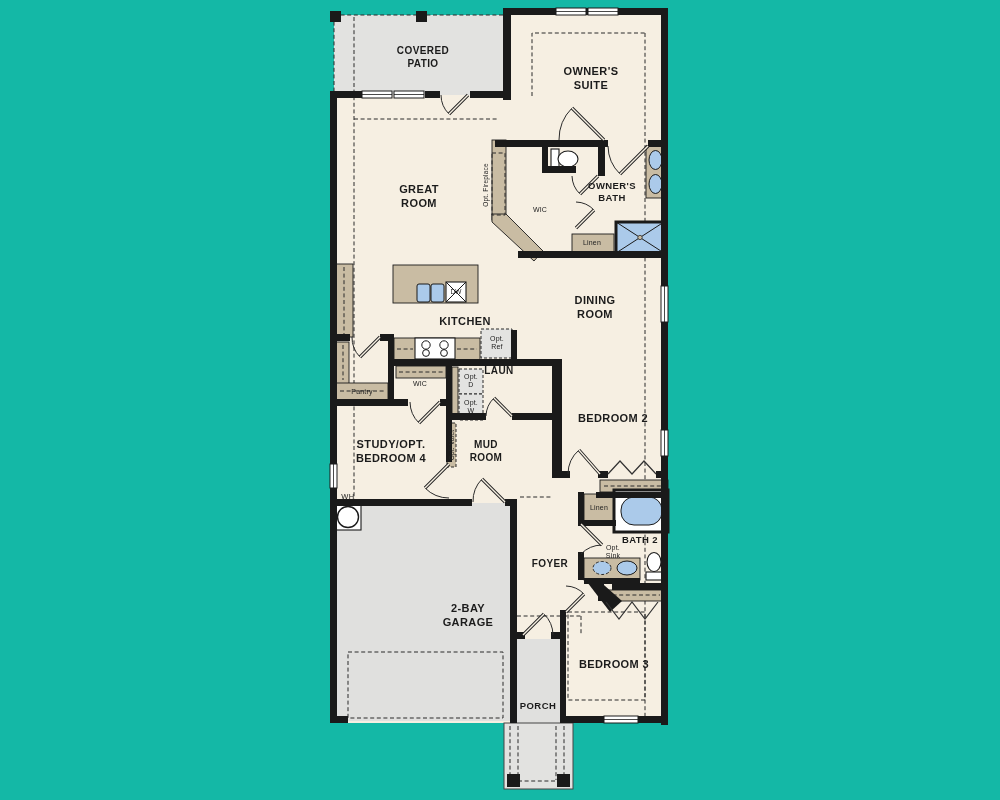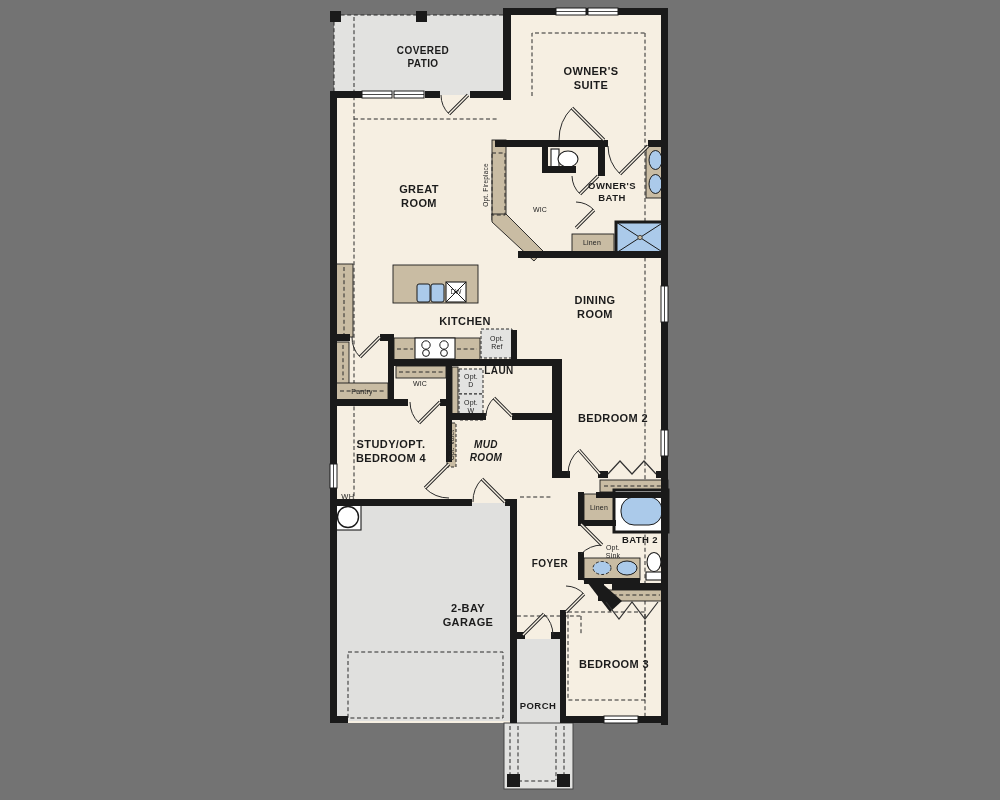--- a/index.html
+++ b/index.html
@@ -1,16 +1,16 @@
 <!DOCTYPE html>
 <html><head>
 <meta charset="utf-8">
 <style>
   html,body{margin:0;padding:0;background:#fff;}
-  #stage{position:relative;width:1000px;height:800px;background:#737373;overflow:hidden;
+  #stage{position:relative;width:1000px;height:800px;background:#14b8a6;overflow:hidden;
          font-family:"Liberation Sans",sans-serif;}
   #planSvg{position:absolute;left:0;top:0;}
   .wall{fill:#1a1a1a;}
   .win{fill:#ffffff;stroke:#1a1a1a;stroke-width:1;}
   .winline{stroke:#1a1a1a;stroke-width:.8;}
   .arc{fill:none;stroke:#2b2b2b;stroke-width:1;}
   .leafO{stroke:#1f1f1f;stroke-width:3.2;fill:none;}
   .leafI{stroke:#f6efe2;stroke-width:1.4;fill:none;}
   .tan{fill:#c9bca3;stroke:#1c1c1c;stroke-width:.9;}
   .blue{fill:#abcaea;stroke:#1a1a1a;stroke-width:1;}
@@ -251,21 +251,21 @@
 <div class="lbl" style="left:419px;top:196px;">GREAT
 ROOM</div>
 <div class="lbl" style="left:427px;top:321px;margin-left:38px;">KITCHEN</div>
 <div class="lbl" style="left:595px;top:307px;">DINING
 ROOM</div>
 <div class="lbl s95" style="left:612px;top:192px;">OWNER'S
 BATH</div>
 <div class="lbl xs" style="left:540px;top:210px;">WIC</div>
 <div class="lbl" style="left:613px;top:418px;">BEDROOM 2</div>
 <div class="lbl s10" style="left:499px;top:362px;margin-top:8px;">LAUN</div>
-<div class="lbl s10" style="left:486px;top:451px;font-style:italic;">MUD
+<div class="lbl s10" style="left:486px;top:451px;">MUD
 ROOM</div>
 <div class="lbl xs" style="left:420px;top:384px;">WIC</div>
 <div class="lbl xs" style="left:362px;top:392px;">Pantry</div>
 <div class="lbl" style="left:391px;top:451px;">STUDY/OPT.
 BEDROOM 4</div>
 <div class="lbl" style="left:425px;top:615px;margin-left:43px;">2-BAY
 GARAGE</div>
 <div class="lbl s10" style="left:550px;top:563px;">FOYER</div>
 <div class="lbl s95" style="left:640px;top:540px;">BATH 2</div>
 <div class="lbl" style="left:614px;top:664px;">BEDROOM 3</div>

